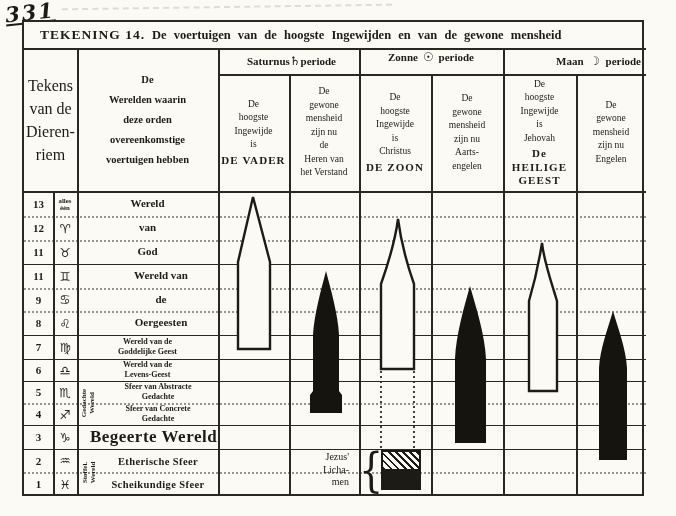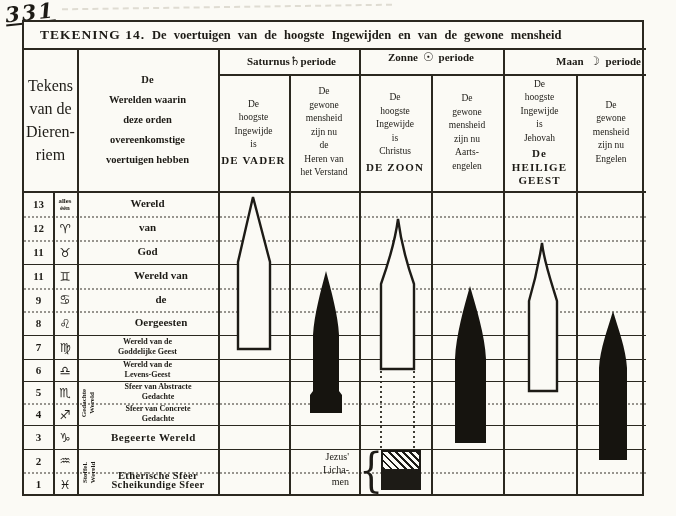--- a/index.html
+++ b/index.html
@@ -33,21 +33,21 @@
   .sym{font-family:"DejaVu Sans", sans-serif;font-weight:400;font-size:12px;}
   .colhdr{flex-direction:column;font-size:9.5px;line-height:13.5px;}
   .emph{font-size:11px;line-height:13.5px;letter-spacing:1.1px;font-weight:700;
         margin-top:2px;white-space:pre-line;}
   .num{font-size:11px;font-weight:600;}
   .sign{font-family:"DejaVu Sans", sans-serif;font-size:12.5px;font-weight:700;}
   .sign.tiny{font-family:"Liberation Serif", serif;font-size:6.8px;font-weight:700;
              line-height:7.5px;}
   .world-big{font-size:11px;font-weight:600;line-height:23.7px;}
   .world-sm{font-size:8px;font-weight:700;line-height:10.5px;}
-  .world-md{font-size:11px;font-weight:700;letter-spacing:.5px;padding-left:12px;}
+  .world-md{font-size:17px;font-weight:700;letter-spacing:.5px;padding-left:12px;}
   .world-md2{font-size:10.5px;font-weight:700;letter-spacing:.4px;}
   .rot{font-size:7px;font-weight:700;line-height:8px;text-align:center;
        transform:rotate(-90deg);transform-origin:center;white-space:pre-line;}
   .jlabel{font-size:10px;line-height:12.5px;text-align:right;white-space:pre-line;}
   .jbrace{font-size:38px;transform:scaleY(1.25);font-family:"DejaVu Serif",serif;}
   .jbox{border:2px solid var(--ink);background:var(--paper);display:flex;
         flex-direction:column;}
   .jbox .hatch{height:17px;background:repeating-linear-gradient(45deg,
         var(--ink) 0 2px, var(--paper) 2px 5px);border-bottom:1px solid var(--ink);}
   .jbox .solid{flex:1;background:var(--ink);}
@@ -205,21 +205,21 @@
 Oergeesten</div>
     <div class="abs cell world-sm ml" style="left:53px;top:313px;width:141px;height:24px;">Wereld van de
 Goddelijke Geest</div>
     <div class="abs cell world-sm ml" style="left:53px;top:337px;width:141px;height:22px;">Wereld van de
 Levens-Geest</div>
     <div class="abs cell world-sm ml" style="left:74px;top:359px;width:120px;height:22px;">Sfeer van Abstracte
 Gedachte</div>
     <div class="abs cell world-sm ml" style="left:74px;top:381px;width:120px;height:22px;">Sfeer van Concrete
 Gedachte</div>
     <div class="abs cell world-md" style="left:53px;top:403px;width:141px;height:24px;">Begeerte Wereld</div>
-    <div class="abs cell world-md2" style="left:74px;top:442px;width:120px;height:23px;text-align:right;">Etherische Sfeer</div>
+    <div class="abs cell world-md2" style="left:74px;top:428px;width:120px;height:23px;text-align:right;">Etherische Sfeer</div>
     <div class="abs cell world-md2" style="left:74px;top:450px;width:120px;height:24px;">Scheikundige Sfeer</div>
 
     <div class="abs cell rot" style="left:54px;top:359px;width:20px;height:44px;">Gedachte
 Wereld</div>
     <div class="abs cell rot" style="left:54px;top:427px;width:20px;height:47px;">Stoffel.
 Wereld</div>
 
     <svg class="abs" style="left:0;top:0;" width="622" height="474" viewBox="0 0 622 474">
       <path d="M229,175 L246,240 L246,327 L214,327 L214,240 Z" fill="#fbfaf5" stroke="#1d1b16" stroke-width="2.4"></path>
       <path d="M302,249 C297,268 290,293 289,313 L289,369 L286,373 L286,391 L318,391 L318,373 L315,369 L315,313 C314,293 307,268 302,249 Z" fill="#16140f"></path>

